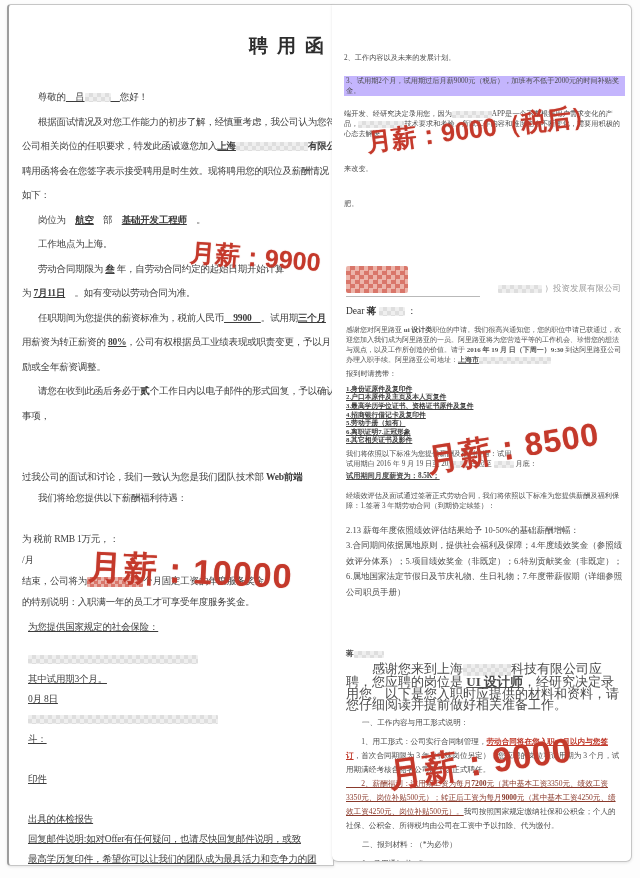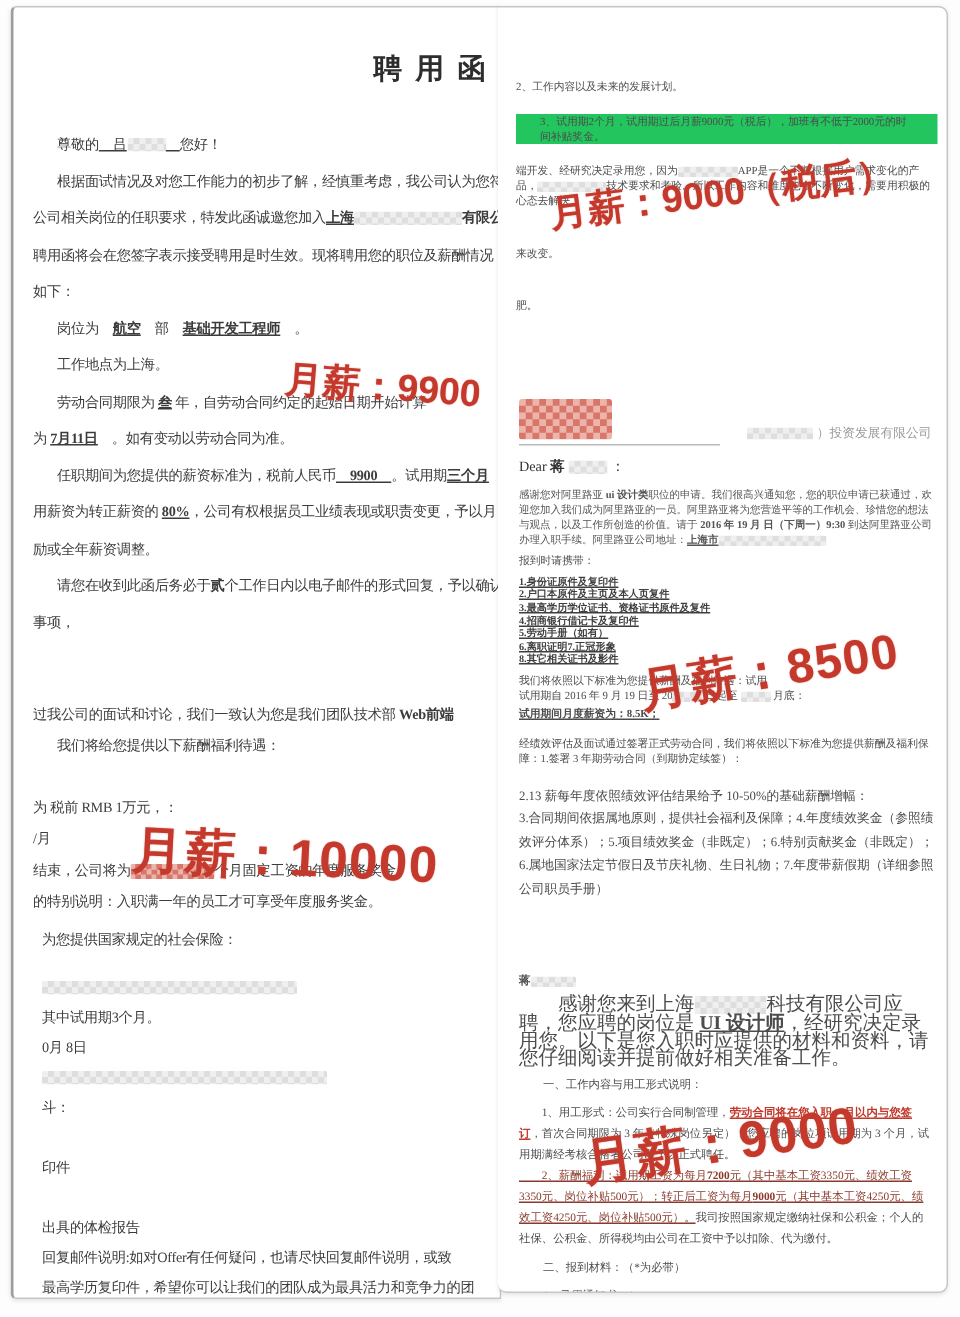--- a/index.html
+++ b/index.html
@@ -11,41 +11,41 @@
   .panel-left{left:7px;top:4px;width:324px;height:860px;border-left:2px solid #9d9d9d;
               border-radius:4px 0 0 4px;}
   .panel-right{left:332px;top:4px;width:299px;height:856px;border-left:none;
                border-radius:0 6px 6px 6px;}
   
   .ln{color:#3c3c3c;}
   .b{font-weight:bold;}
   .u{text-decoration:underline;}
   .red{color:#c0392b;}
   .ru{color:#8a3a2c;text-decoration:underline;}
-  .hl{background:#22c55e;padding:0 16px;}
+  .hl{background:#c4b5fd;padding:0 2px;}
   .ind{padding-left:16px;}
   .g0{margin-top:2px;}.gS{margin-top:5px;}.gB{margin-top:25px;}
   .gM{margin-top:11px;}.g1{margin-top:12px;}.gA{margin-top:13px;}.g2{margin-top:20px;}
   
   .rd{display:inline-block;height:.95em;min-height:7px;vertical-align:middle;border-radius:1px;
       background:repeating-conic-gradient(#dedede 0% 25%,#efefef 0% 50%) 0 0/8px 8px;}
   .rdr{display:inline-block;height:1.05em;vertical-align:middle;border-radius:1px;
       background:repeating-conic-gradient(#d9766a 0% 25%,#eab4ac 0% 50%) 0 0/7px 7px;}
   .w20{width:20px}.w26{width:26px}.w30{width:30px}.w40{width:40px}.w44{width:44px}
   .w46{width:46px}.w48{width:48px}.w56{width:56px}.w72{width:72px}
   .w170{width:170px}.w190{width:190px}
   
   .doc-title{position:absolute;top:28px;left:0;right:0;text-align:right;
              font-size:19px;letter-spacing:9px;font-weight:600;color:#2d2d2d;}
   .la{position:absolute;top:80px;left:13px;right:4px;}
   .la .ln{font-size:9.5px;line-height:24.5px;white-space:nowrap;letter-spacing:-.2px;}
   .lb{position:absolute;top:462px;left:13px;right:4px;}
   .lb .ln{font-size:9.5px;line-height:21px;white-space:nowrap;letter-spacing:-.2px;}
   .lc{position:absolute;top:612px;left:19px;right:4px;}
-  .lc .ln{font-size:9.5px;line-height:20px;white-space:nowrap;letter-spacing:-.2px;}
+  .lc .ln{font-size:9.5px;line-height:20px;white-space:nowrap;letter-spacing:-.2px;text-decoration:underline;}
   
   .rt-sec{position:absolute;top:48px;left:12px;right:6px;}
   .rt-sec .ln{font-size:7.2px;line-height:10px;color:#4c4c4c;}
   
   .rm-sec{position:absolute;top:258px;left:14px;right:6px;}
   .logo{position:absolute;left:0;top:3px;width:62px;height:27px;border-radius:2px;
         background:repeating-conic-gradient(#d9766a 0% 25%,#ecb4aa 0% 50%) 0 0/9px 9px;}
   .logo-line{position:absolute;left:0;top:33px;width:134px;border-bottom:1px solid #b9b9b9;}
   .company{position:absolute;right:4px;top:20px;font-size:8.5px;color:#9b9b9b;white-space:nowrap;}
   .dear{position:absolute;left:0;top:42px;font-size:9.5px;color:#333;}

